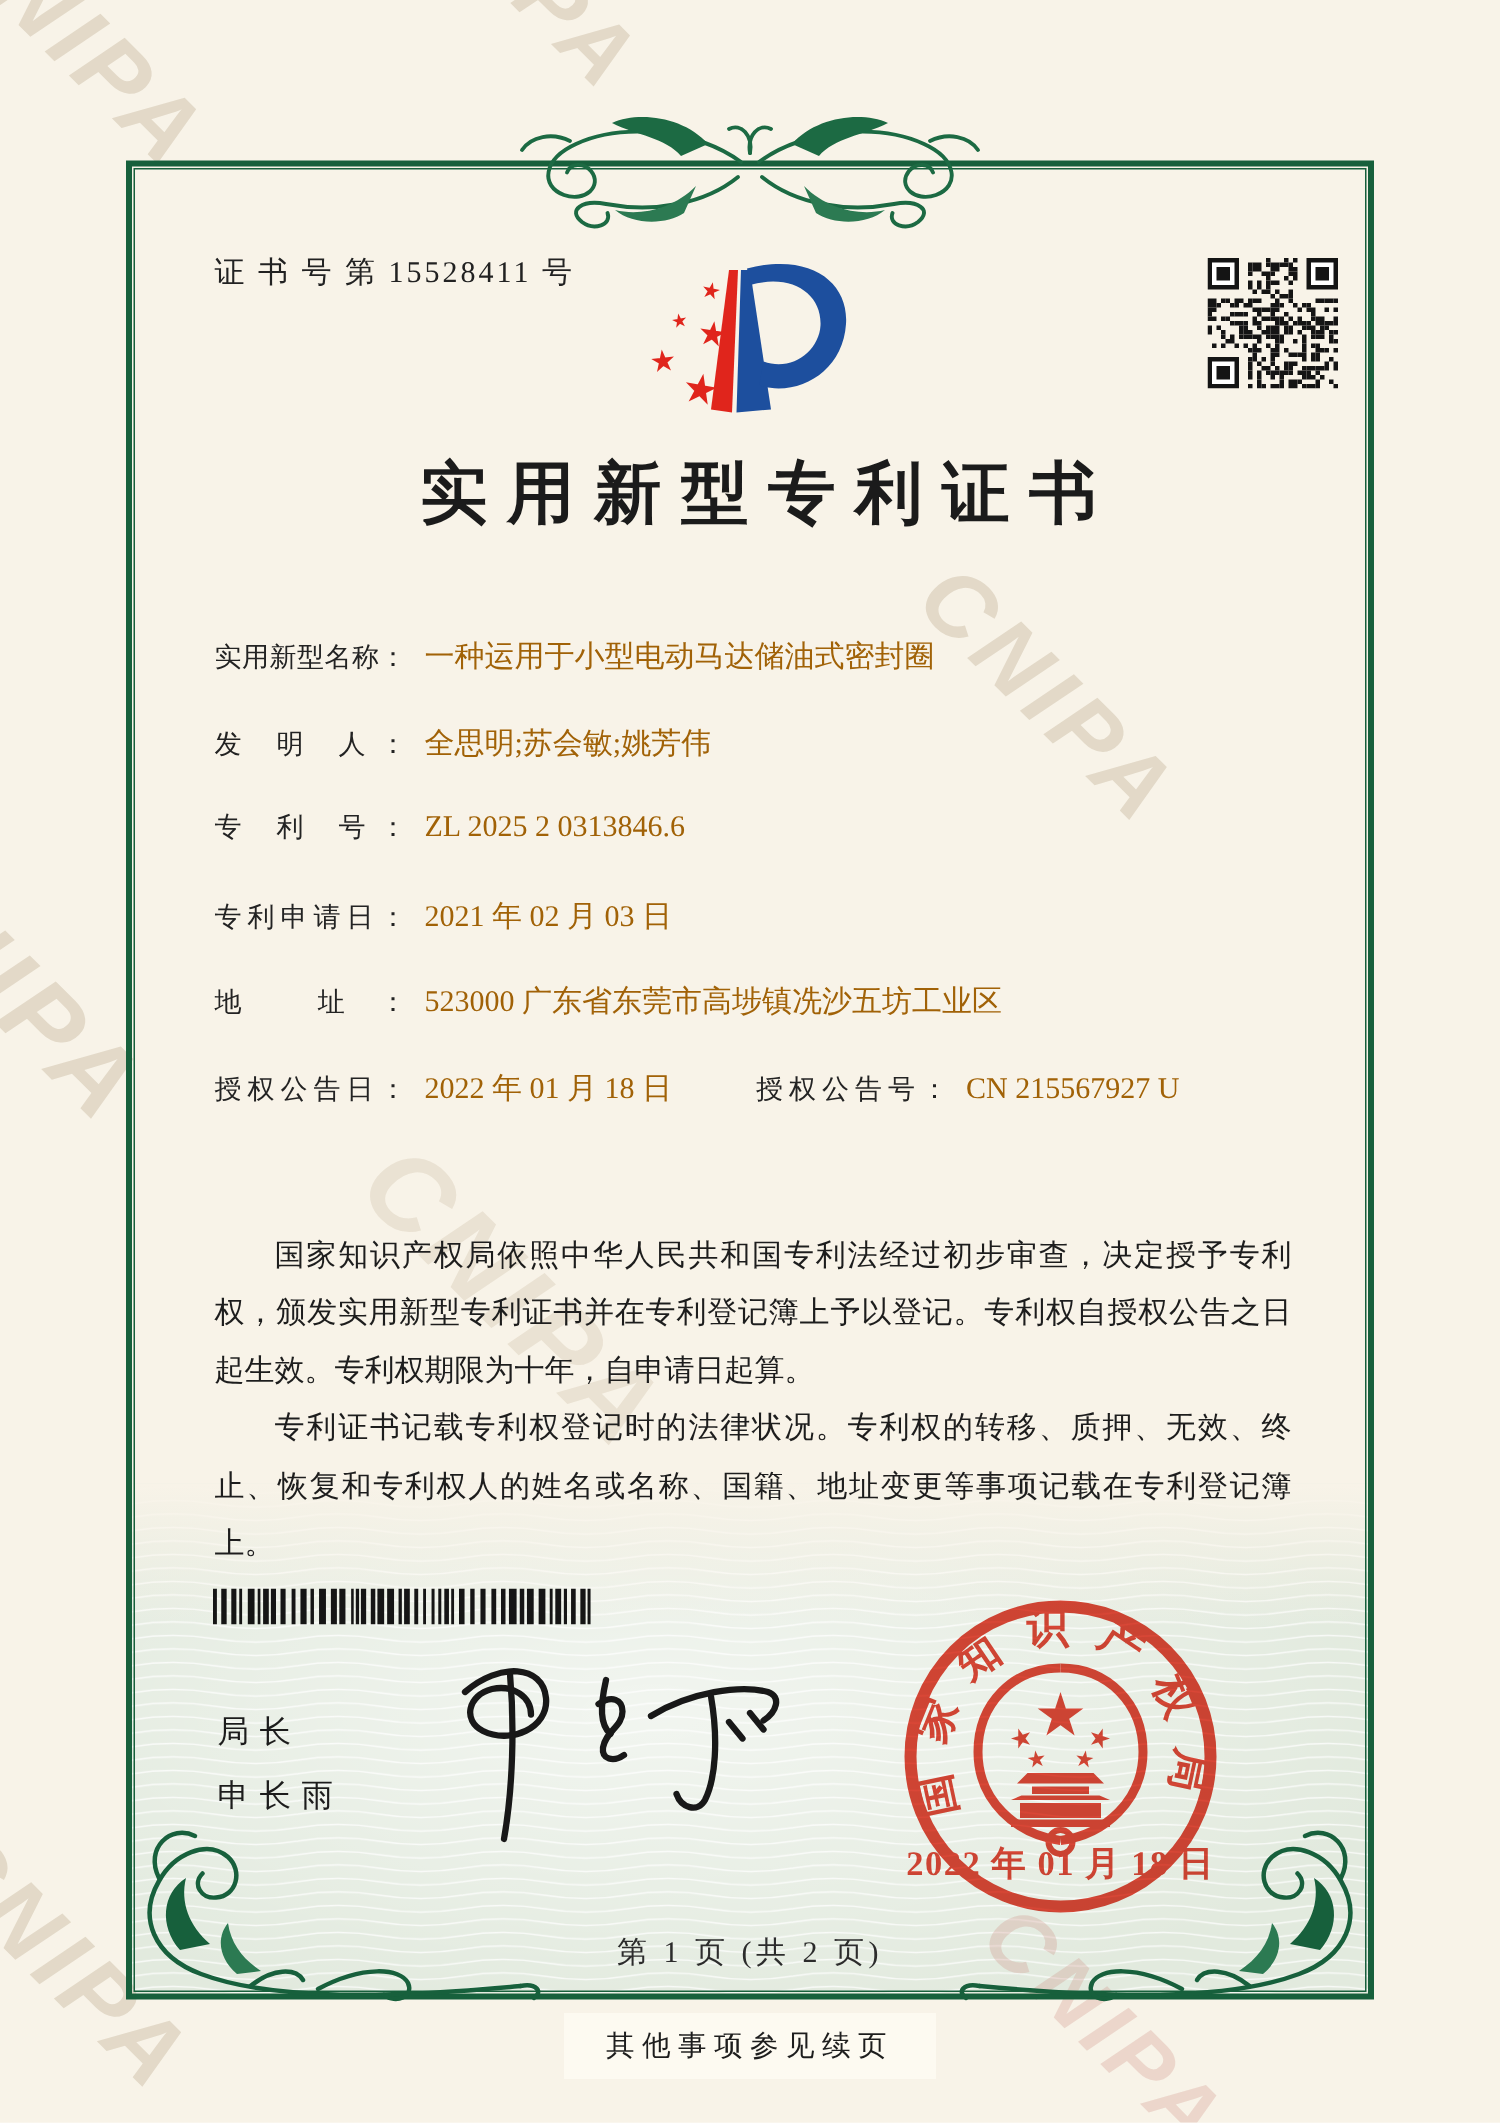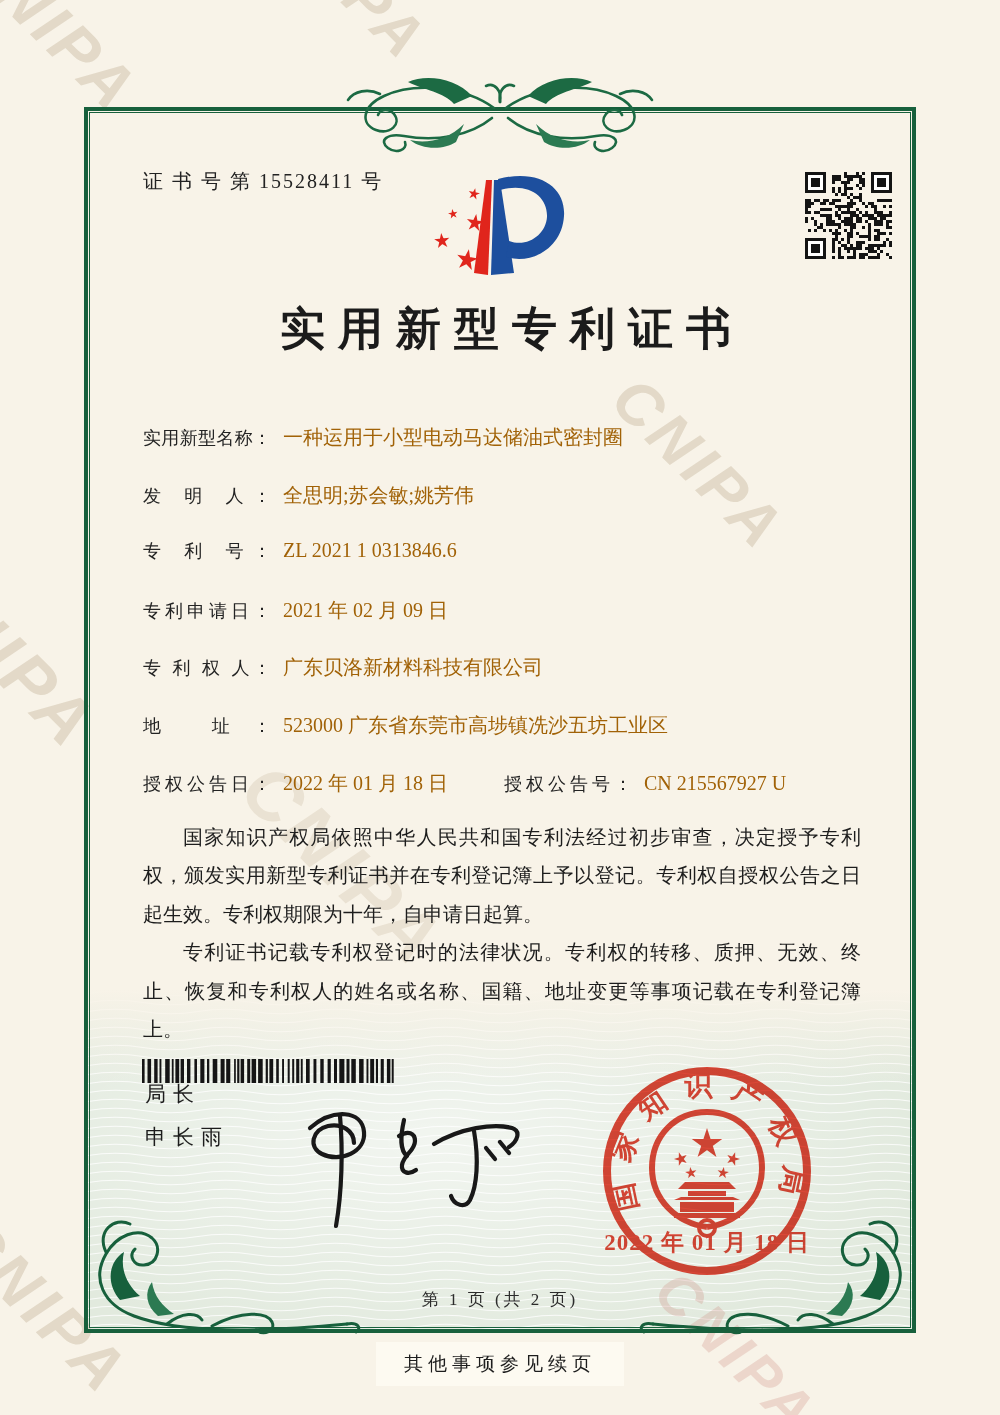--- a/index.html
+++ b/index.html
@@ -66,27 +66,27 @@
   .fvalue{font-size:20px;margin-left:12px;color:#a16207;}
   .fpair2{margin-left:56px;}
   
   .paras{left:143px;top:818px;width:718px;z-index:5;}
   .paras p{
     margin:0;font-size:20px;line-height:38.4px;text-indent:2em;
     text-align:justify;color:#1d1d1d;
   }
   
   .barcode{left:142px;top:1059px;z-index:5;}
-  .officer{left:145px;top:1080px;z-index:5;font-family:"Liberation Sans","DejaVu Sans",sans-serif;}
+  .officer{left:145px;top:1140px;z-index:5;font-family:"Liberation Sans","DejaVu Sans",sans-serif;}
   .officer div{font-size:21px;letter-spacing:7px;color:#1c1c1c;margin-bottom:15px;}
   .sig{left:288px;top:1090px;z-index:6;}
   .seal{left:596px;top:1060px;z-index:7;mix-blend-mode:multiply;opacity:.93;}
   .page-info{
     left:0;top:1288px;width:1000px;text-align:center;
-    font-size:17px;letter-spacing:3px;color:#2c2c2c;z-index:5;
+    font-size:20px;letter-spacing:3px;color:#2c2c2c;z-index:5;
   }
   .note-box{
     left:0;top:1342px;width:1000px;text-align:center;z-index:5;
   }
   .note-box span{
     display:inline-block;background:#fdfaf1;padding:9px 28px;
     font-size:19px;letter-spacing:5px;color:#1d1d1d;
   }
   svg{display:block;}
 </style>
@@ -475,27 +475,24 @@
 <div class="abs title">实用新型专利证书</div>
 
 <div class="abs fields">
   <div class="frow">
     <span class="flabel">实用新型名称：</span><span class="fvalue">一种运用于小型电动马达储油式密封圈</span>
   </div>
   <div class="frow">
     <span class="flabel">发 明 人：</span><span class="fvalue">全思明;苏会敏;姚芳伟</span>
   </div>
   <div class="frow">
-    <span class="flabel">专 利 号：</span><span class="fvalue">ZL 2021 1 0313846.6</span>
+    <span class="flabel">专 利 号：</span><span class="fvalue">ZL 2025 2 0313846.6</span>
   </div>
   <div class="frow">
-    <span class="flabel">专利申请日：</span><span class="fvalue">2021 年 02 月 09 日</span>
-  </div>
-  <div class="frow">
-    <span class="flabel">专 利 权 人：</span><span class="fvalue">广东贝洛新材料科技有限公司</span>
+    <span class="flabel">专利申请日：</span><span class="fvalue">2021 年 02 月 03 日</span>
   </div>
   <div class="frow">
     <span class="flabel">地 址：</span><span class="fvalue">523000 广东省东莞市高埗镇冼沙五坊工业区</span>
   </div>
   <div class="frow last">
     <span class="flabel">授权公告日：</span><span class="fvalue">2022 年 01 月 18 日</span><span class="flabel fpair2">授权公告号：</span><span class="fvalue">CN 215567927 U</span>
   </div>
 </div>
 
 <div class="abs paras">

